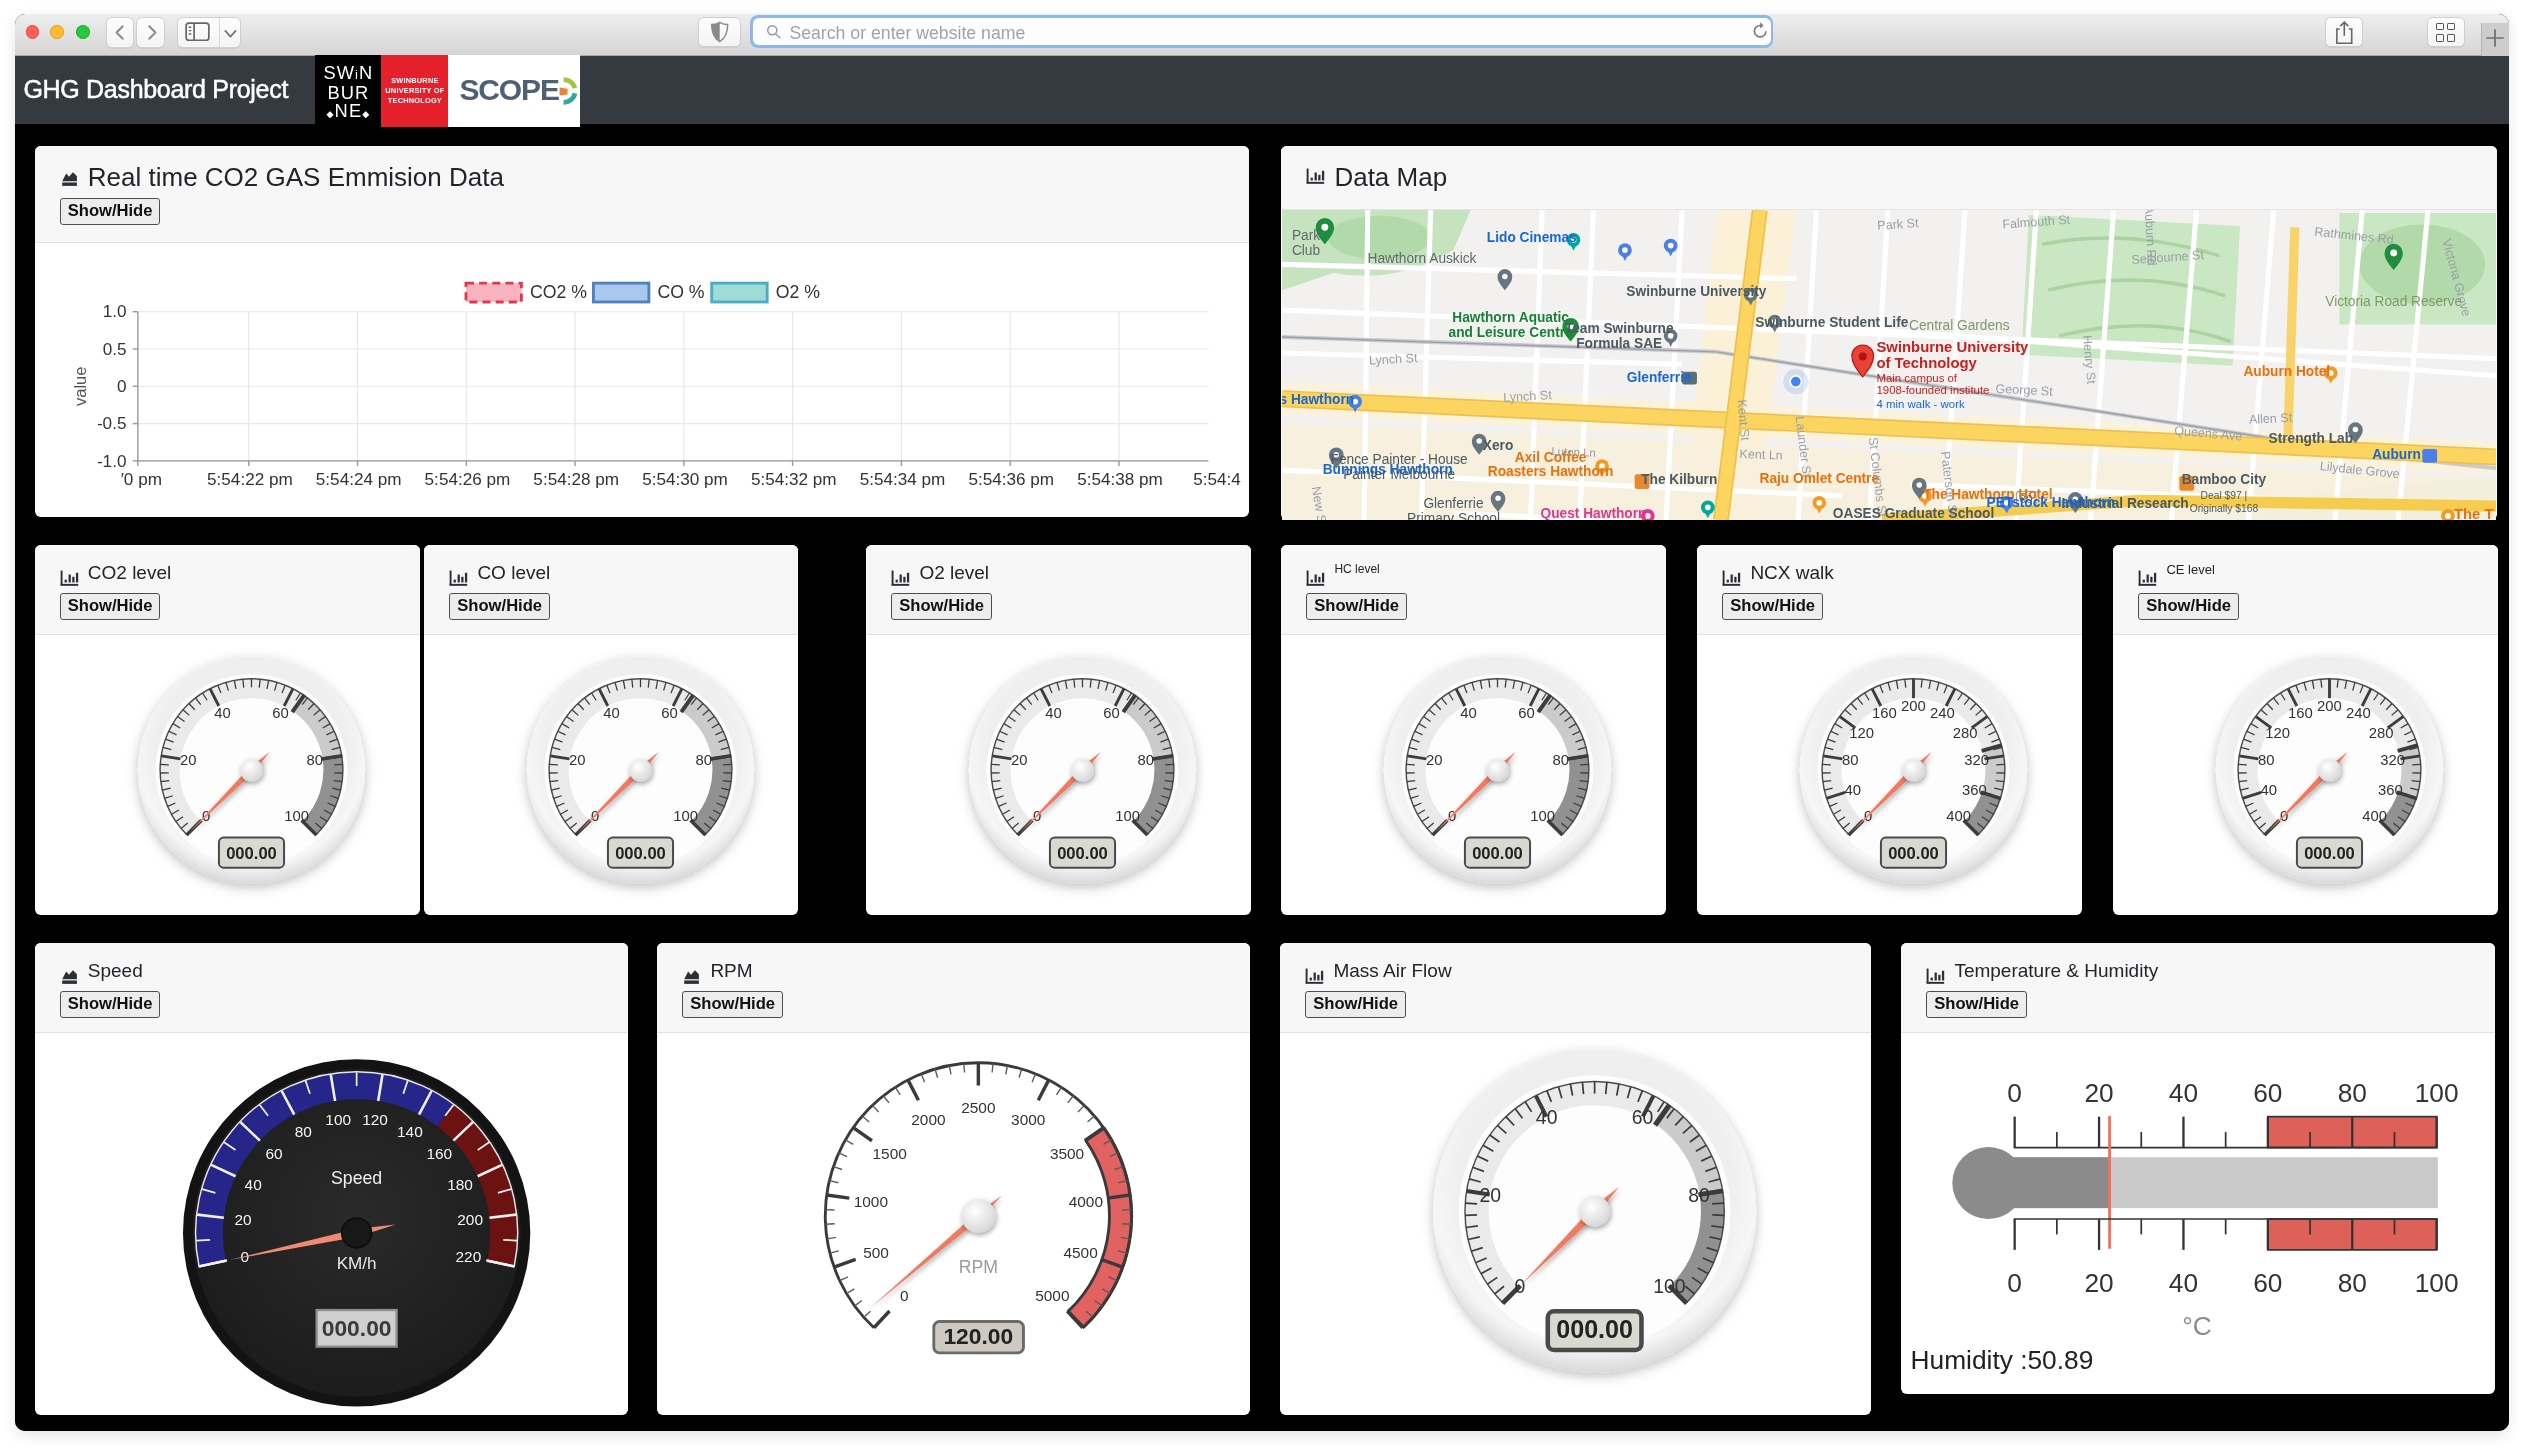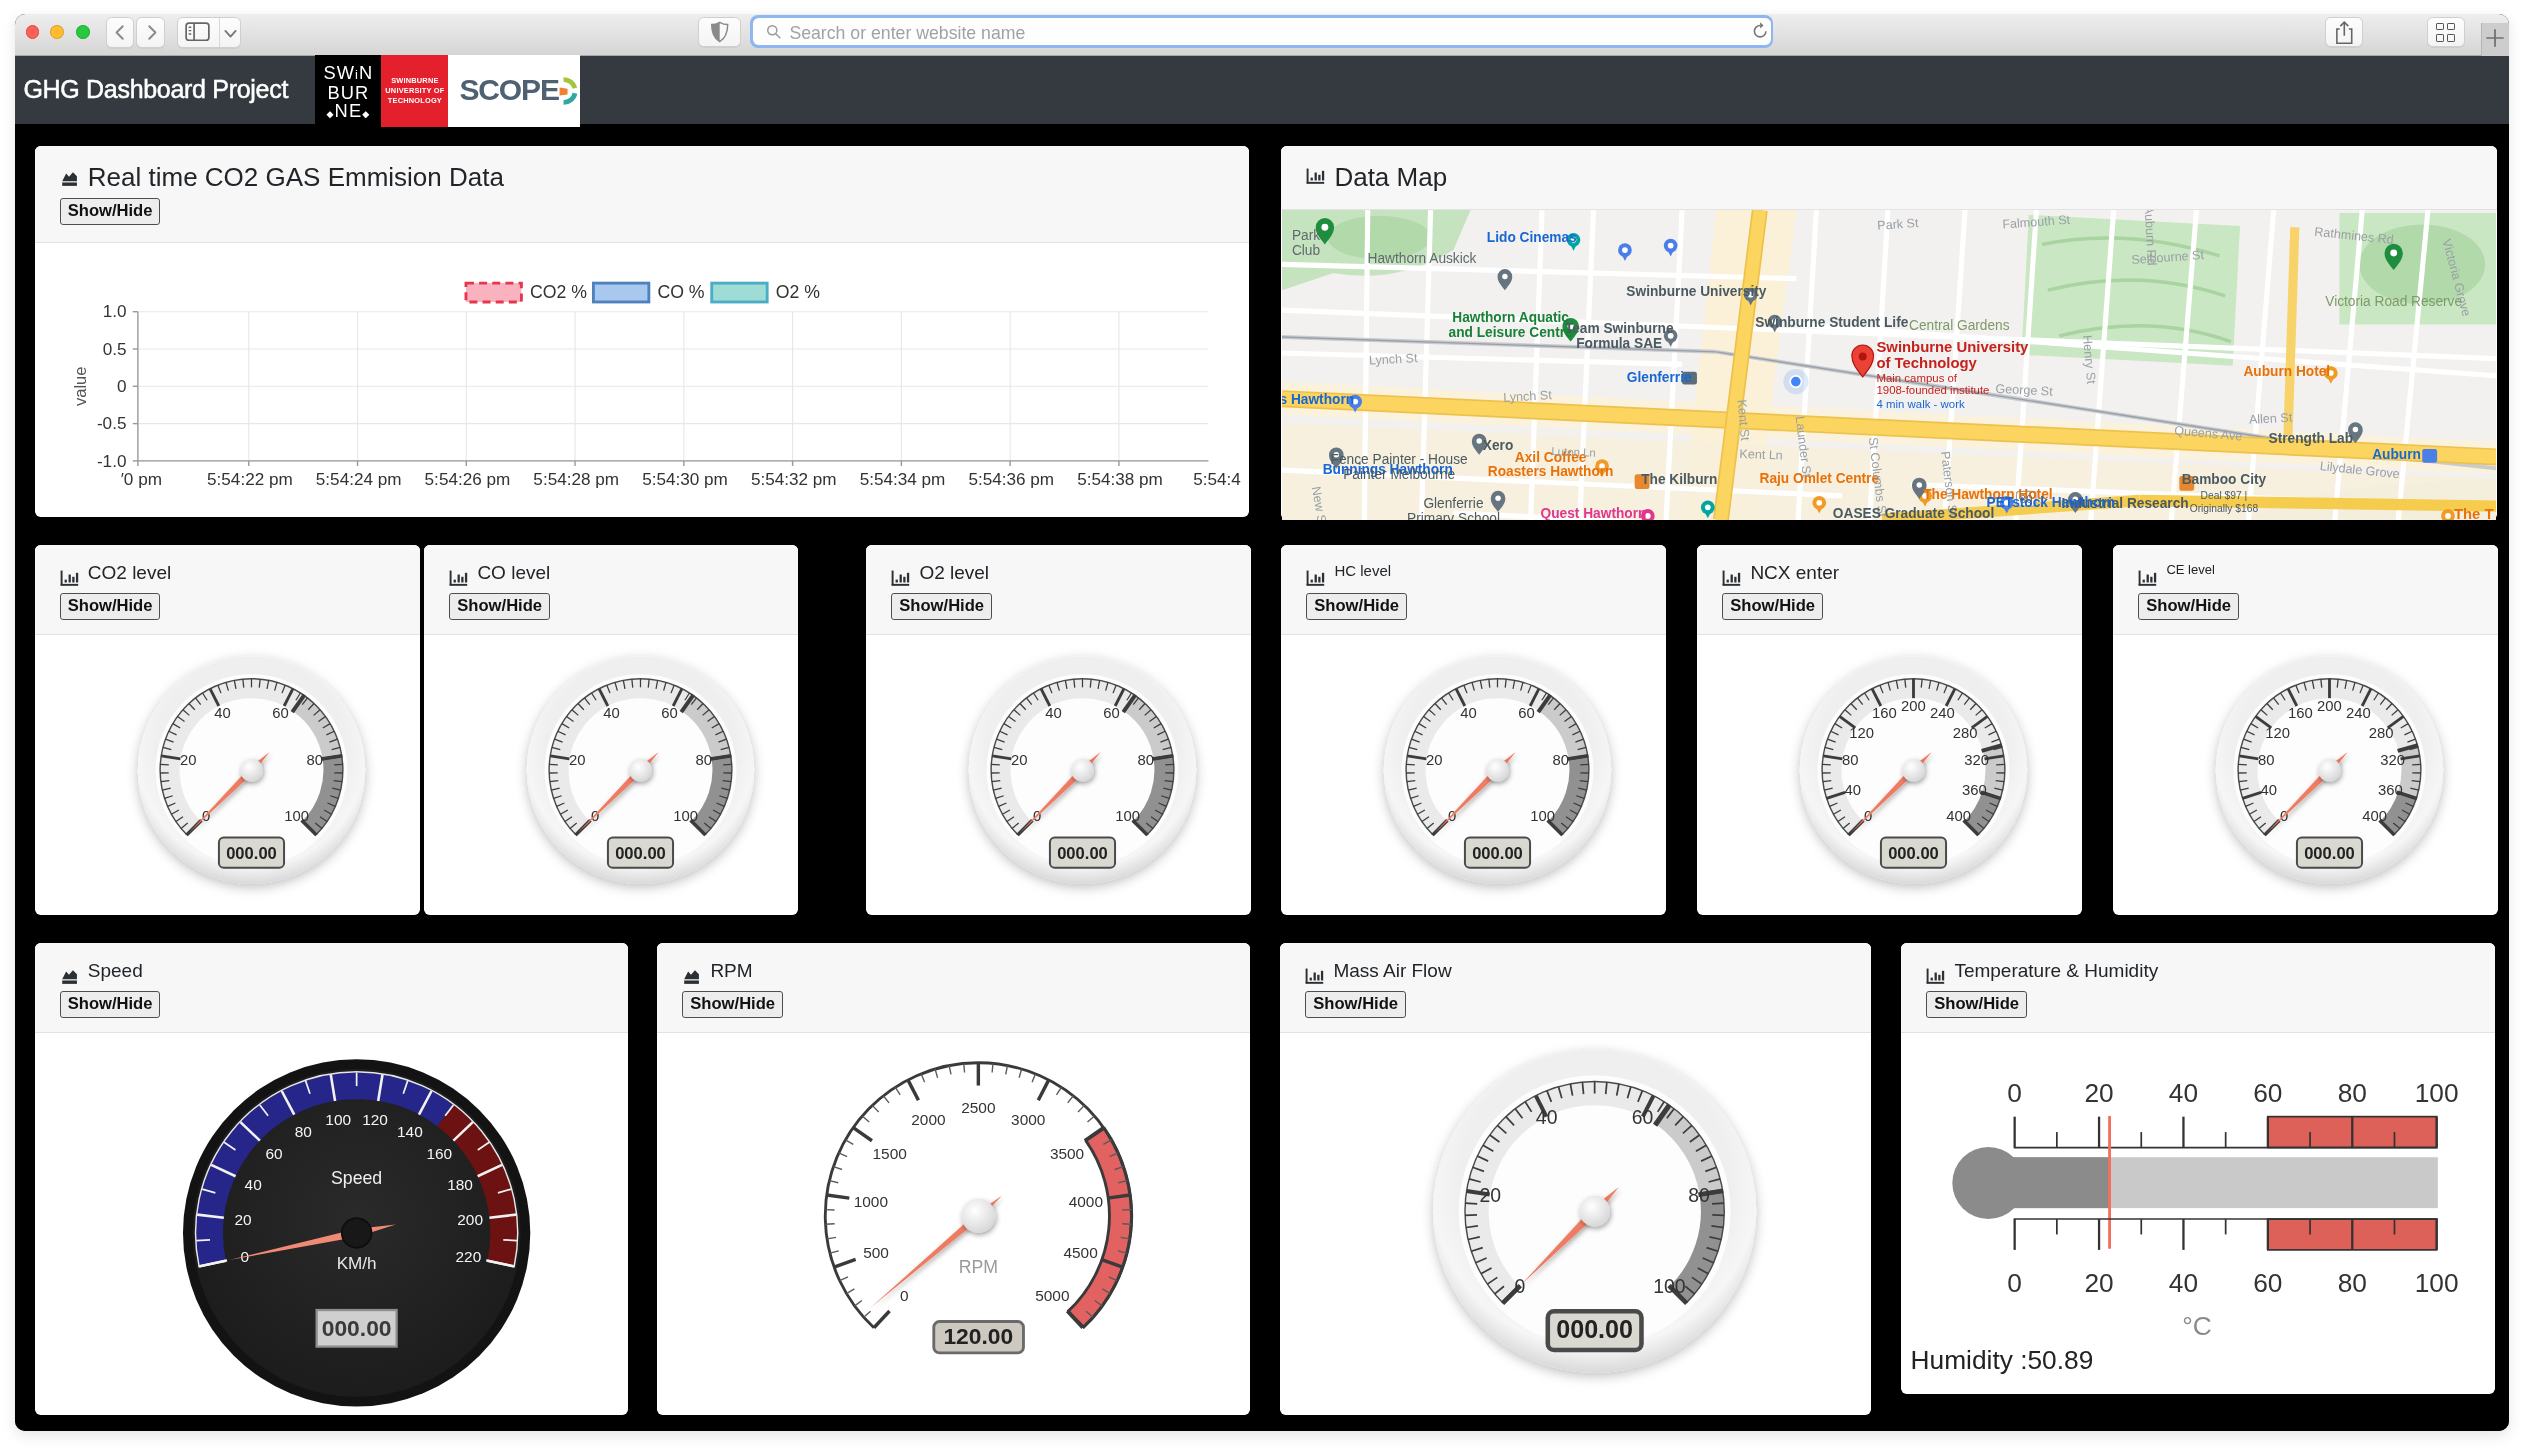--- a/index.html
+++ b/index.html
@@ -636,21 +636,21 @@
     <div class="card abs" style="left:1266px;top:531px;width:385px;height:370px">
       <div class="chead" style="height:90px"></div>
       <svg class="abs" style="left:25px;top:25px" width="19.4" height="17" viewBox="0 0 34 30">
         <rect x="1" y="1" width="3.4" height="26" fill="#2b3035"></rect>
         <rect x="1" y="24.5" width="31" height="3.4" fill="#2b3035"></rect>
         <rect x="8" y="17" width="4" height="5" fill="#2b3035"></rect>
         <rect x="15" y="8" width="4" height="14" fill="#2b3035"></rect>
         <rect x="21.5" y="12" width="4" height="10" fill="#2b3035"></rect>
         <rect x="28" y="5" width="4" height="17" fill="#2b3035"></rect>
       </svg>
-      <div class="abs ctitle" style="left:53px;top:17px;font-size:15px">HC level</div>
+      <div class="abs ctitle" style="left:53px;top:17px;font-size:12px">HC level</div>
       <div class="abs shbtn" style="left:25px;top:48px">Show/Hide</div>
       <svg class="abs" style="left:0;top:90px" width="385" height="280" viewBox="0 0 674 489">
         <circle cx="379" cy="236" r="199" fill="url(#bez)" filter="url(#gsh)"></circle>
         <circle cx="379" cy="236" r="168" fill="#fdfdfd"></circle>
         <path d="M 277.9 337.1 A 143.0 143.0 0 0 1 461.2 119.0" fill="none" stroke="#eaeaea" stroke-width="34" stroke-linecap="butt"></path>
         <path d="M 461.2 119.0 A 143.0 143.0 0 0 1 520.2 213.6" fill="none" stroke="#cbcbcb" stroke-width="34" stroke-linecap="butt"></path>
         <path d="M 520.2 213.6 A 143.0 143.0 0 0 1 480.1 337.1" fill="none" stroke="#919191" stroke-width="34" stroke-linecap="butt"></path>
         <path d="M 265.9 349.1 A 160 160 0 1 1 492.1 349.1" fill="none" stroke="#4a4a4a" stroke-width="2.5" stroke-linecap="butt"></path>
         <line x1="265.9" y1="349.1" x2="289.9" y2="325.1" stroke="#3c3c3c" stroke-width="5" stroke-linecap="butt"></line>
         <line x1="255.7" y1="338" x2="267.3" y2="328.4" stroke="#3c3c3c" stroke-width="2.2" stroke-linecap="butt"></line>
@@ -722,21 +722,21 @@
     <div class="card abs" style="left:1682px;top:531px;width:385px;height:370px">
       <div class="chead" style="height:90px"></div>
       <svg class="abs" style="left:25px;top:25px" width="19.4" height="17" viewBox="0 0 34 30">
         <rect x="1" y="1" width="3.4" height="26" fill="#2b3035"></rect>
         <rect x="1" y="24.5" width="31" height="3.4" fill="#2b3035"></rect>
         <rect x="8" y="17" width="4" height="5" fill="#2b3035"></rect>
         <rect x="15" y="8" width="4" height="14" fill="#2b3035"></rect>
         <rect x="21.5" y="12" width="4" height="10" fill="#2b3035"></rect>
         <rect x="28" y="5" width="4" height="17" fill="#2b3035"></rect>
       </svg>
-      <div class="abs ctitle" style="left:53px;top:17px;font-size:19px">NCX enter</div>
+      <div class="abs ctitle" style="left:53px;top:17px;font-size:19px">NCX walk</div>
       <div class="abs shbtn" style="left:25px;top:48px">Show/Hide</div>
       <svg class="abs" style="left:0;top:90px" width="385" height="280" viewBox="0 0 674 489">
         <circle cx="379" cy="236" r="199" fill="url(#bez)" filter="url(#gsh)"></circle>
         <circle cx="379" cy="236" r="168" fill="#fdfdfd"></circle>
         <path d="M 277.9 337.1 A 143.0 143.0 0 1 1 516.6 197.2" fill="none" stroke="#eaeaea" stroke-width="34" stroke-linecap="butt"></path>
         <path d="M 516.6 197.2 A 143.0 143.0 0 0 1 515.0 280.2" fill="none" stroke="#cbcbcb" stroke-width="34" stroke-linecap="butt"></path>
         <path d="M 515.0 280.2 A 143.0 143.0 0 0 1 480.1 337.1" fill="none" stroke="#919191" stroke-width="34" stroke-linecap="butt"></path>
         <path d="M 265.9 349.1 A 160 160 0 1 1 492.1 349.1" fill="none" stroke="#4a4a4a" stroke-width="2.5" stroke-linecap="butt"></path>
         <line x1="265.9" y1="349.1" x2="289.9" y2="325.1" stroke="#3c3c3c" stroke-width="5" stroke-linecap="butt"></line>
         <line x1="255.7" y1="338" x2="267.3" y2="328.4" stroke="#3c3c3c" stroke-width="2.2" stroke-linecap="butt"></line>

